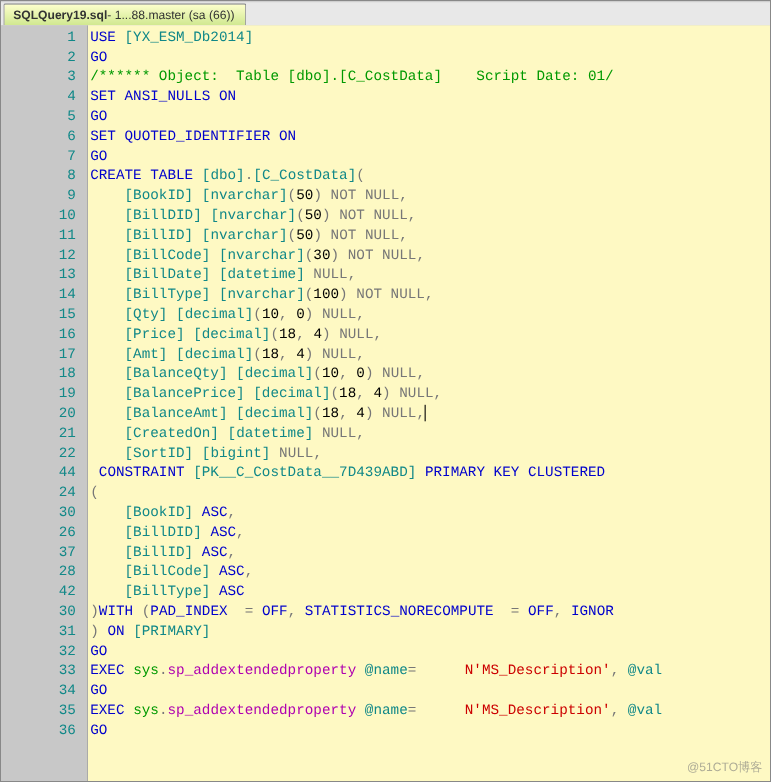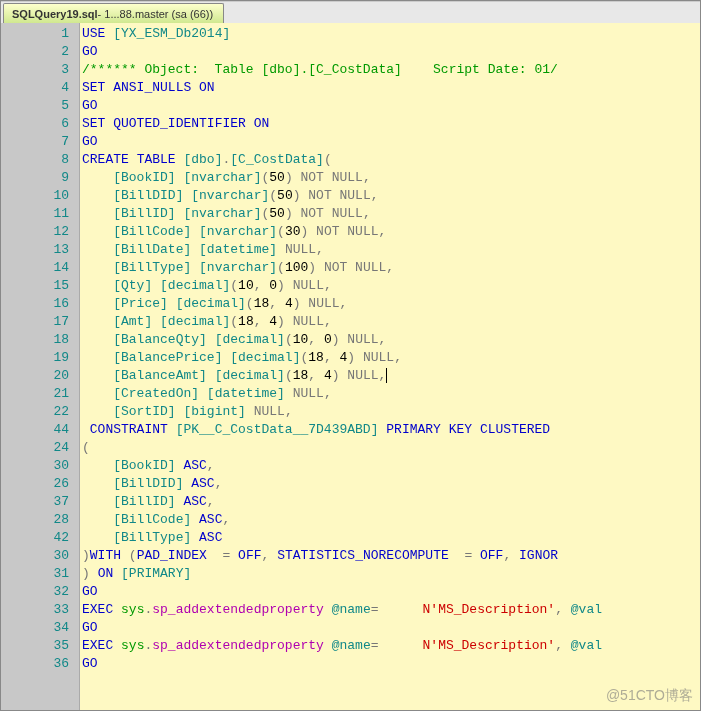--- a/index.html
+++ b/index.html
@@ -79,21 +79,21 @@
       border-left: 1px solid #000;
       animation: blink 1s step-end infinite;
     }
     @keyframes blink { 50% { border-color: transparent; } }
     .watermark {
       position: absolute;
       right: 8px;
       bottom: 6px;
       color: rgba(120,120,120,0.6);
       font-family: sans-serif;
-      font-size: 14px;
+      font-size: 11px;
     }
   </style>
 </head>
 <body>
 
 <div class="tab-bar">
   <div class="tab">
     <span class="title-bold">SQLQuery19.sql</span>
     <span> - 1...88.master (sa (66))</span>
   </div>

